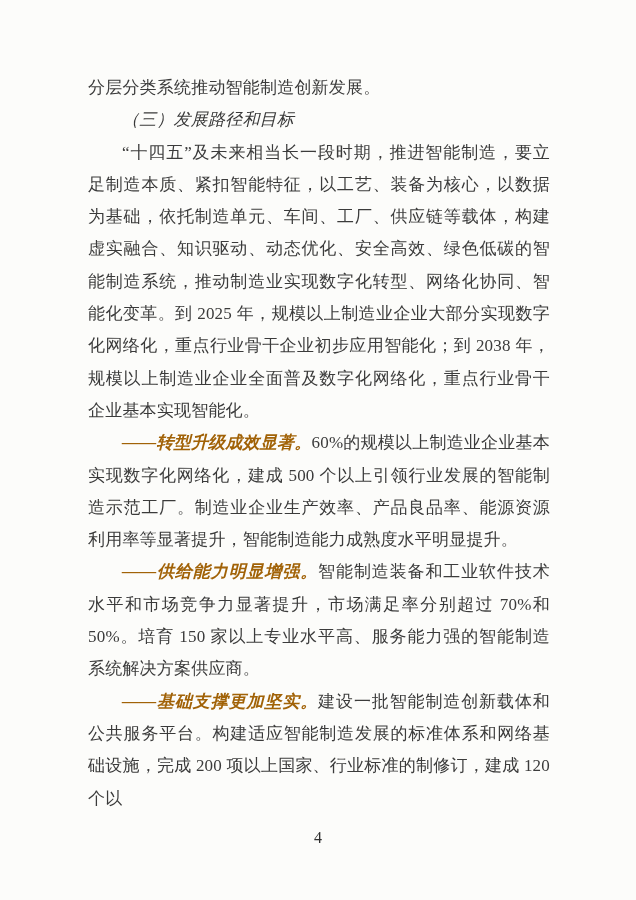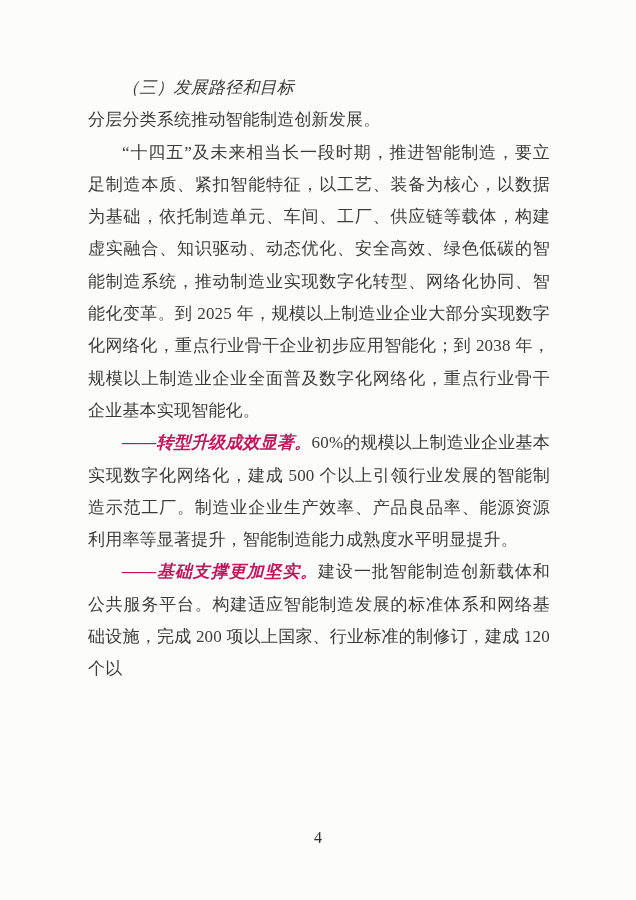--- a/index.html
+++ b/index.html
@@ -37,50 +37,51 @@
   .para.no-indent {
     text-indent: 0;
   }
   .para.heading {
     font-style: italic;
     color: #383838;
   }
   .lead {
     font-weight: bold;
     font-style: italic;
-    color: #be185d;
+    color: #a16207;
   }
   .page-number {
     position: absolute;
     left: 0;
     top: 828px;
     width: 100%;
     text-align: center;
     font-size: 16px;
     line-height: 20px;
     color: #2f2f2f;
     font-family: "Liberation Serif", "DejaVu Serif", serif;
   }
 </style>
 </head>
 <body>
 
 <div class="page">
 
   <div class="content">
 
+    <p class="para no-indent">分层分类系统推动智能制造创新发展。</p>
+
     <p class="para heading">（三）发展路径和目标</p>
-
-    <p class="para no-indent">分层分类系统推动智能制造创新发展。</p>
 
     <p class="para">“十四五”及未来相当长一段时期，推进智能制造，要立足制造本质、紧扣智能特征，以工艺、装备为核心，以数据为基础，依托制造单元、车间、工厂、供应链等载体，构建虚实融合、知识驱动、动态优化、安全高效、绿色低碳的智能制造系统，推动制造业实现数字化转型、网络化协同、智能化变革。到 2025 年，规模以上制造业企业大部分实现数字化网络化，重点行业骨干企业初步应用智能化；到 2038 年，规模以上制造业企业全面普及数字化网络化，重点行业骨干企业基本实现智能化。</p>
 
 
     <p class="para"><span class="lead">——转型升级成效显著。</span><span>60%的规模以上制造业企业基本实现数字化网络化，建成 500 个以上引领行业发展的智能制造示范工厂。制造业企业生产效率、产品良品率、能源资源利用率等显著提升，智能制造能力成熟度水平明显提升。</span></p>
 
+    <p class="para"><span class="lead">——供给能力明显增强。</span><span>智能制造装备和工业软件技术水平和市场竞争力显著提升，市场满足率分别超过 70%和 50%。培育 150 家以上专业水平高、服务能力强的智能制造系统解决方案供应商。</span></p>
 
     <p class="para"><span class="lead">——基础支撑更加坚实。</span><span>建设一批智能制造创新载体和公共服务平台。构建适应智能制造发展的标准体系和网络基础设施，完成 200 项以上国家、行业标准的制修订，建成 120 个以</span></p>
 
   </div>
 
   <div class="page-number">4</div>
 
 </div>
 
 </body></html>

